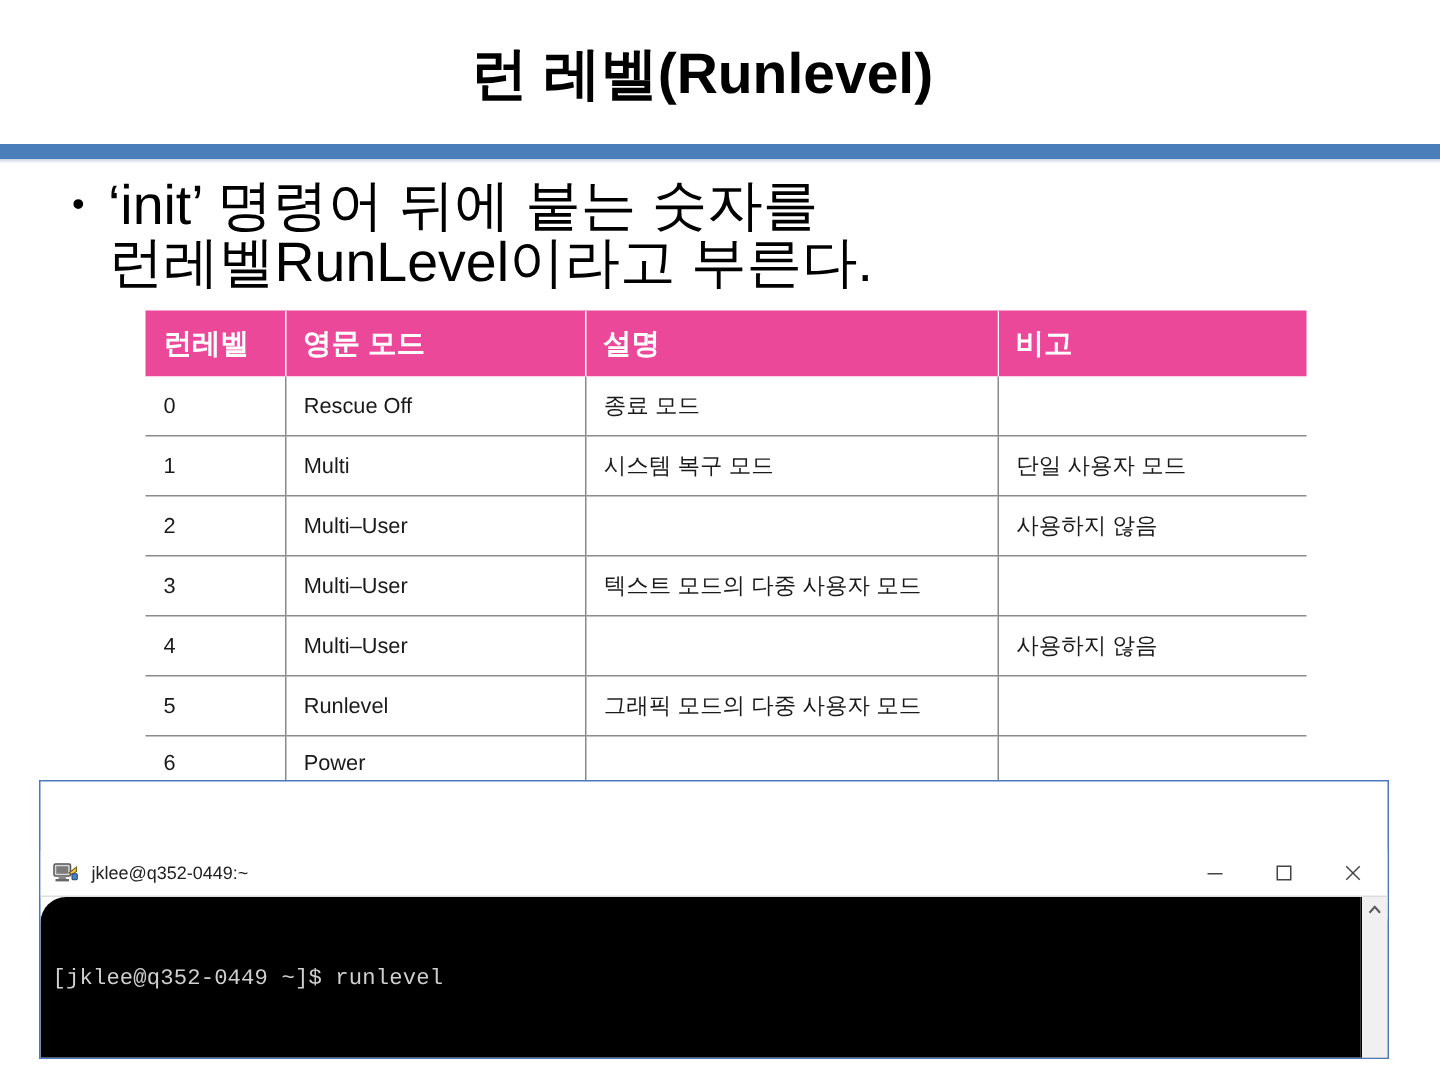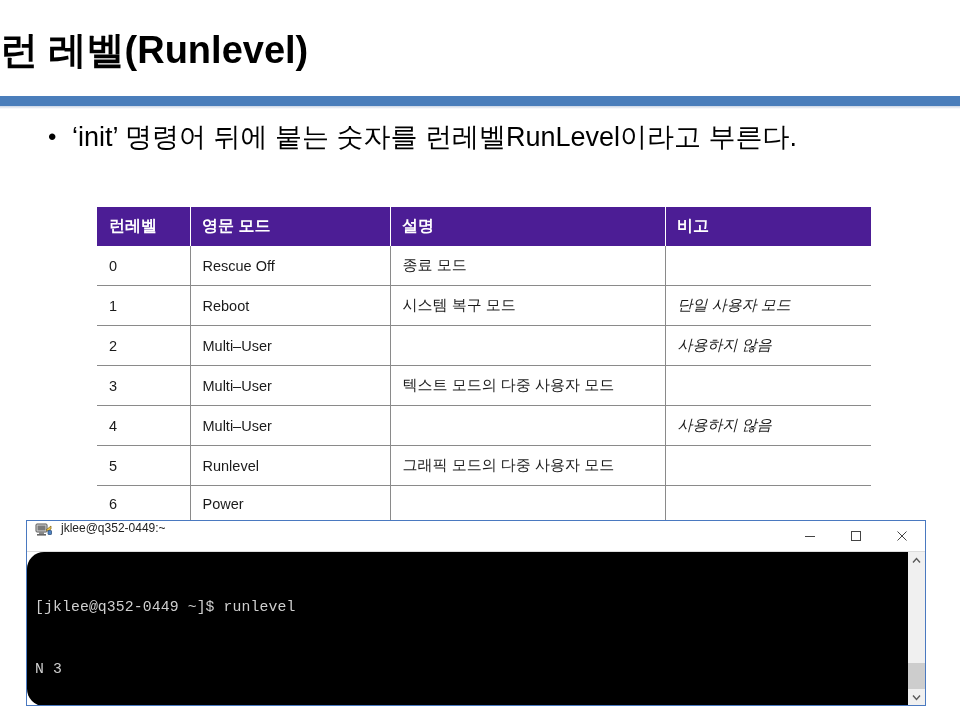--- a/index.html
+++ b/index.html
@@ -13,21 +13,21 @@
     font-family: "Liberation Sans", "DejaVu Sans", sans-serif;
     overflow: hidden;
     position: relative;
   }
 
   
   .slide-title {
     position: absolute;
     left: 0; top: 30px;
     width: 936px;
-    text-align: left;
+    text-align: center;
     font-size: 38px;
     font-weight: bold;
     color: #000000;
     letter-spacing: 0px;
     line-height: 1.1;
   }
 
   .title-rule {
     position: absolute;
     left: 0; top: 96px;
@@ -54,86 +54,87 @@
   .bullet-dot {
     flex: 0 0 auto;
     width: 24px;
     font-size: 24px;
     line-height: 38px;
     color: #000;
     text-align: left;
   }
   .bullet-text {
     flex: 1 1 auto;
-    font-size: 27px;
+    font-size: 37px;
     line-height: 38px;
     color: #000;
     word-break: keep-all;
   }
 
   
   .rl-table {
     position: absolute;
     left: 97px; top: 207px;
     width: 774px;
     border-collapse: collapse;
     table-layout: fixed;
     font-size: 14px;
   }
   .rl-table col.c1 { width: 93px; }
   .rl-table col.c2 { width: 200px; }
   .rl-table col.c3 { width: 275px; }
   .rl-table col.c4 { width: 206px; }
 
   .rl-table th {
-    background: #4c1d95;
+    background: #ec4899;
     color: #ffffff;
-    font-size: 16px;
+    font-size: 19px;
     font-weight: bold;
     text-align: left;
     padding: 9px 10px 9px 12px;
     height: 16px;
     border: none;
     vertical-align: middle;
   }
   .rl-table th.sep {
     box-shadow: inset 1px 0 0 #ffffff;
   }
   .rl-table td {
     padding: 10px 10px 10px 12px;
     height: 16px;
     font-size: 14.5px;
     color: #1a1a1a;
     border-bottom: 1px solid #8a8a8a;
     border-right: 1px solid #8a8a8a;
     vertical-align: middle;
     background: #ffffff;
   }
-  .rl-table td.last-col { border-right: none; font-style: italic; }
+  .rl-table td.last-col { border-right: none; }
   .rl-table tr.last-row td { border-bottom: 1px solid #8a8a8a; }
   .rl-table td.kr { font-size: 15px; }
 
   
   .term-window {
     position: absolute;
     left: 26px; top: 520px;
     width: 900px;
     height: 186px;
     background: #ffffff;
     border: 1px solid #4a79c0;
     box-sizing: border-box;
     overflow: hidden;
   }
   .term-titlebar {
     position: relative;
     height: 30px;
     background: #ffffff;
     display: flex;
-    align-items: flex-start;
+    align-items: center;
     border-bottom: 1px solid #dddddd;
+    margin-top: 46px;
   }
   .term-icon {
     width: 18px; height: 18px;
     margin-left: 8px;
     flex: 0 0 auto;
     position: relative;
   }
   .term-title {
     margin-left: 8px;
     font-size: 12px;
@@ -239,21 +240,21 @@
   </thead>
   <tbody>
     <tr>
       <td>0</td>
       <td>Rescue Off</td>
       <td class="kr">종료 모드</td>
       <td class="kr last-col"></td>
     </tr>
     <tr>
       <td>1</td>
-      <td>Reboot</td>
+      <td>Multi</td>
       <td class="kr">시스템 복구 모드</td>
       <td class="kr last-col">단일 사용자 모드</td>
     </tr>
     <tr>
       <td>2</td>
       <td>Multi–User</td>
       <td class="kr"></td>
       <td class="kr last-col">사용하지 않음</td>
     </tr>
     <tr>

